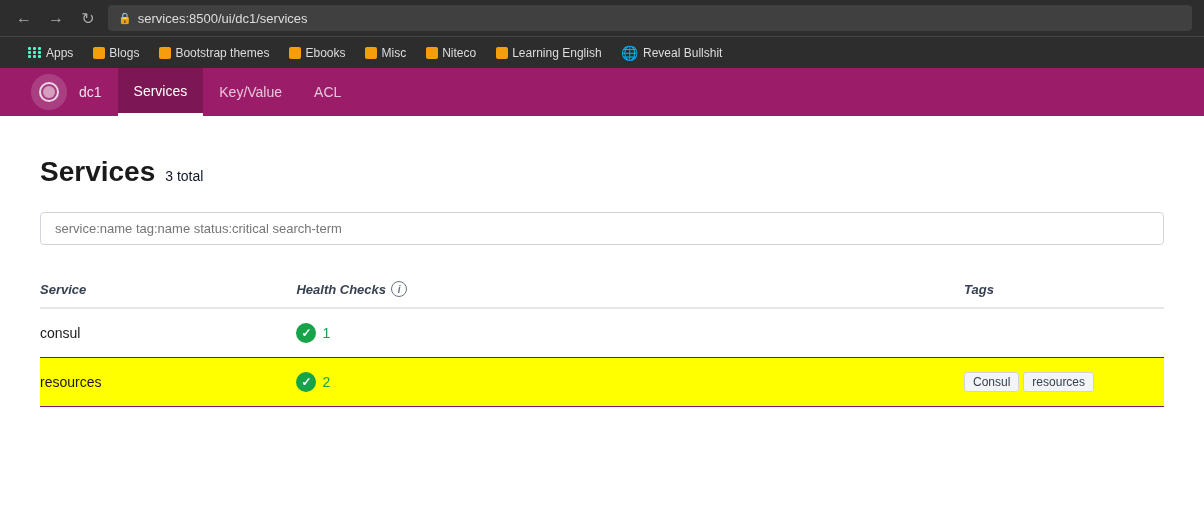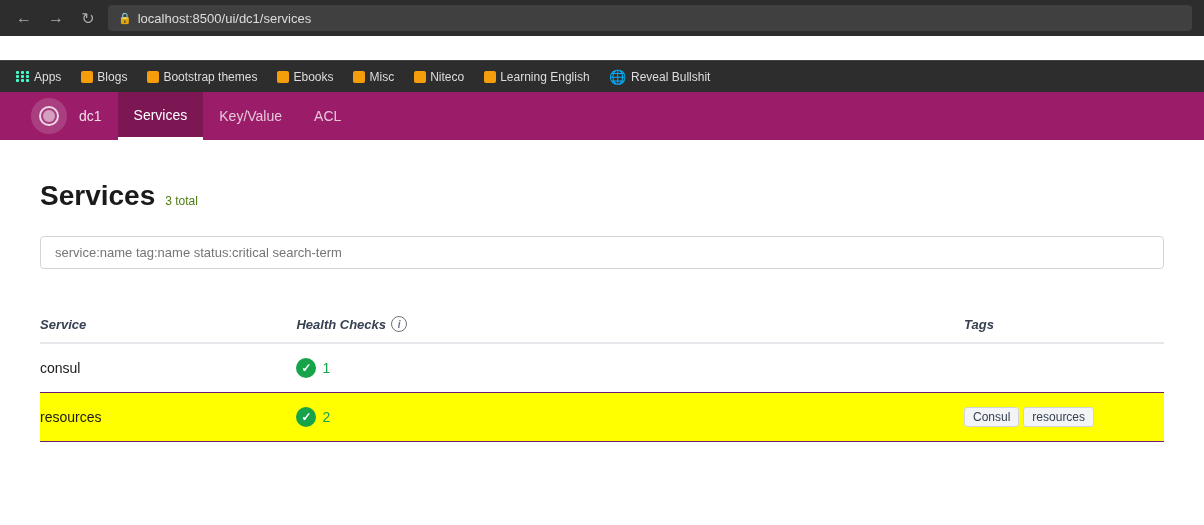--- a/index.html
+++ b/index.html
@@ -32,24 +32,23 @@
       gap: 6px;
     }
     .address-bar .lock-icon { color: #aaa; font-size: 11px; }
 
     
     .bookmarks-bar {
       background: #2d2d2d;
       height: 32px;
       display: flex;
       align-items: center;
-      padding: 0 8px;
+      padding: 0 20px;
       gap: 4px;
       border-top: 1px solid #444;
-      margin-top: 24px;
     }
     .bookmark-item {
       display: flex; align-items: center; gap: 4px;
       padding: 3px 8px;
       border-radius: 3px;
       color: #ddd;
       font-size: 12px;
       cursor: pointer;
       white-space: nowrap;
     }
@@ -124,34 +123,34 @@
       align-items: baseline;
       gap: 10px;
       margin-bottom: 24px;
     }
     .page-title {
       font-size: 28px;
       font-weight: 700;
       color: #1a1a1a;
     }
     .total-badge {
-      font-size: 12px;
-      color: #4d7c0f;
+      font-size: 14px;
+      color: #0f172a;
       font-weight: normal;
       text-align: right;
     }
     .search-bar {
       width: 100%;
       border: 1px solid #d1d5db;
       border-radius: 4px;
       padding: 8px 14px;
       font-size: 13px;
       color: #9ca3af;
       outline: none;
-      margin-bottom: 39px;
+      margin-bottom: 28px;
     }
 
     
     .services-table {
       width: 100%;
       border-collapse: collapse;
     }
     .services-table thead tr {
       border-bottom: 2px solid #e5e7eb;
     }
@@ -233,21 +232,21 @@
   </style>
 </head>
 <body>
 
 <div class="browser-chrome">
   <div class="browser-nav-btn">←</div>
   <div class="browser-nav-btn">→</div>
   <div class="browser-nav-btn">↻</div>
   <div class="address-bar">
     <span class="lock-icon">🔒</span>
-    <span>localhost:8500/ui/dc1/services</span>
+    <span>services:8500/ui/dc1/services</span>
   </div>
 </div>
 
 <div class="bookmarks-bar">
   <div class="bookmark-item">
     <div class="bm-grid">
       <div class="bm-dot"></div>
         <div class="bm-dot"></div>
         <div class="bm-dot"></div>
       <div class="bm-dot"></div>

